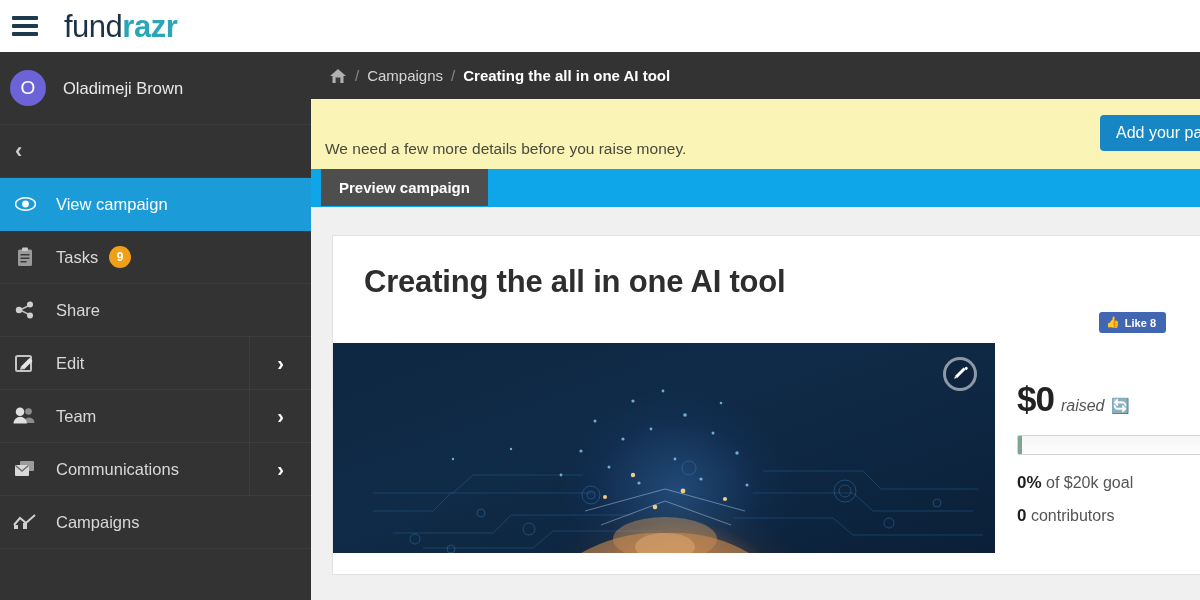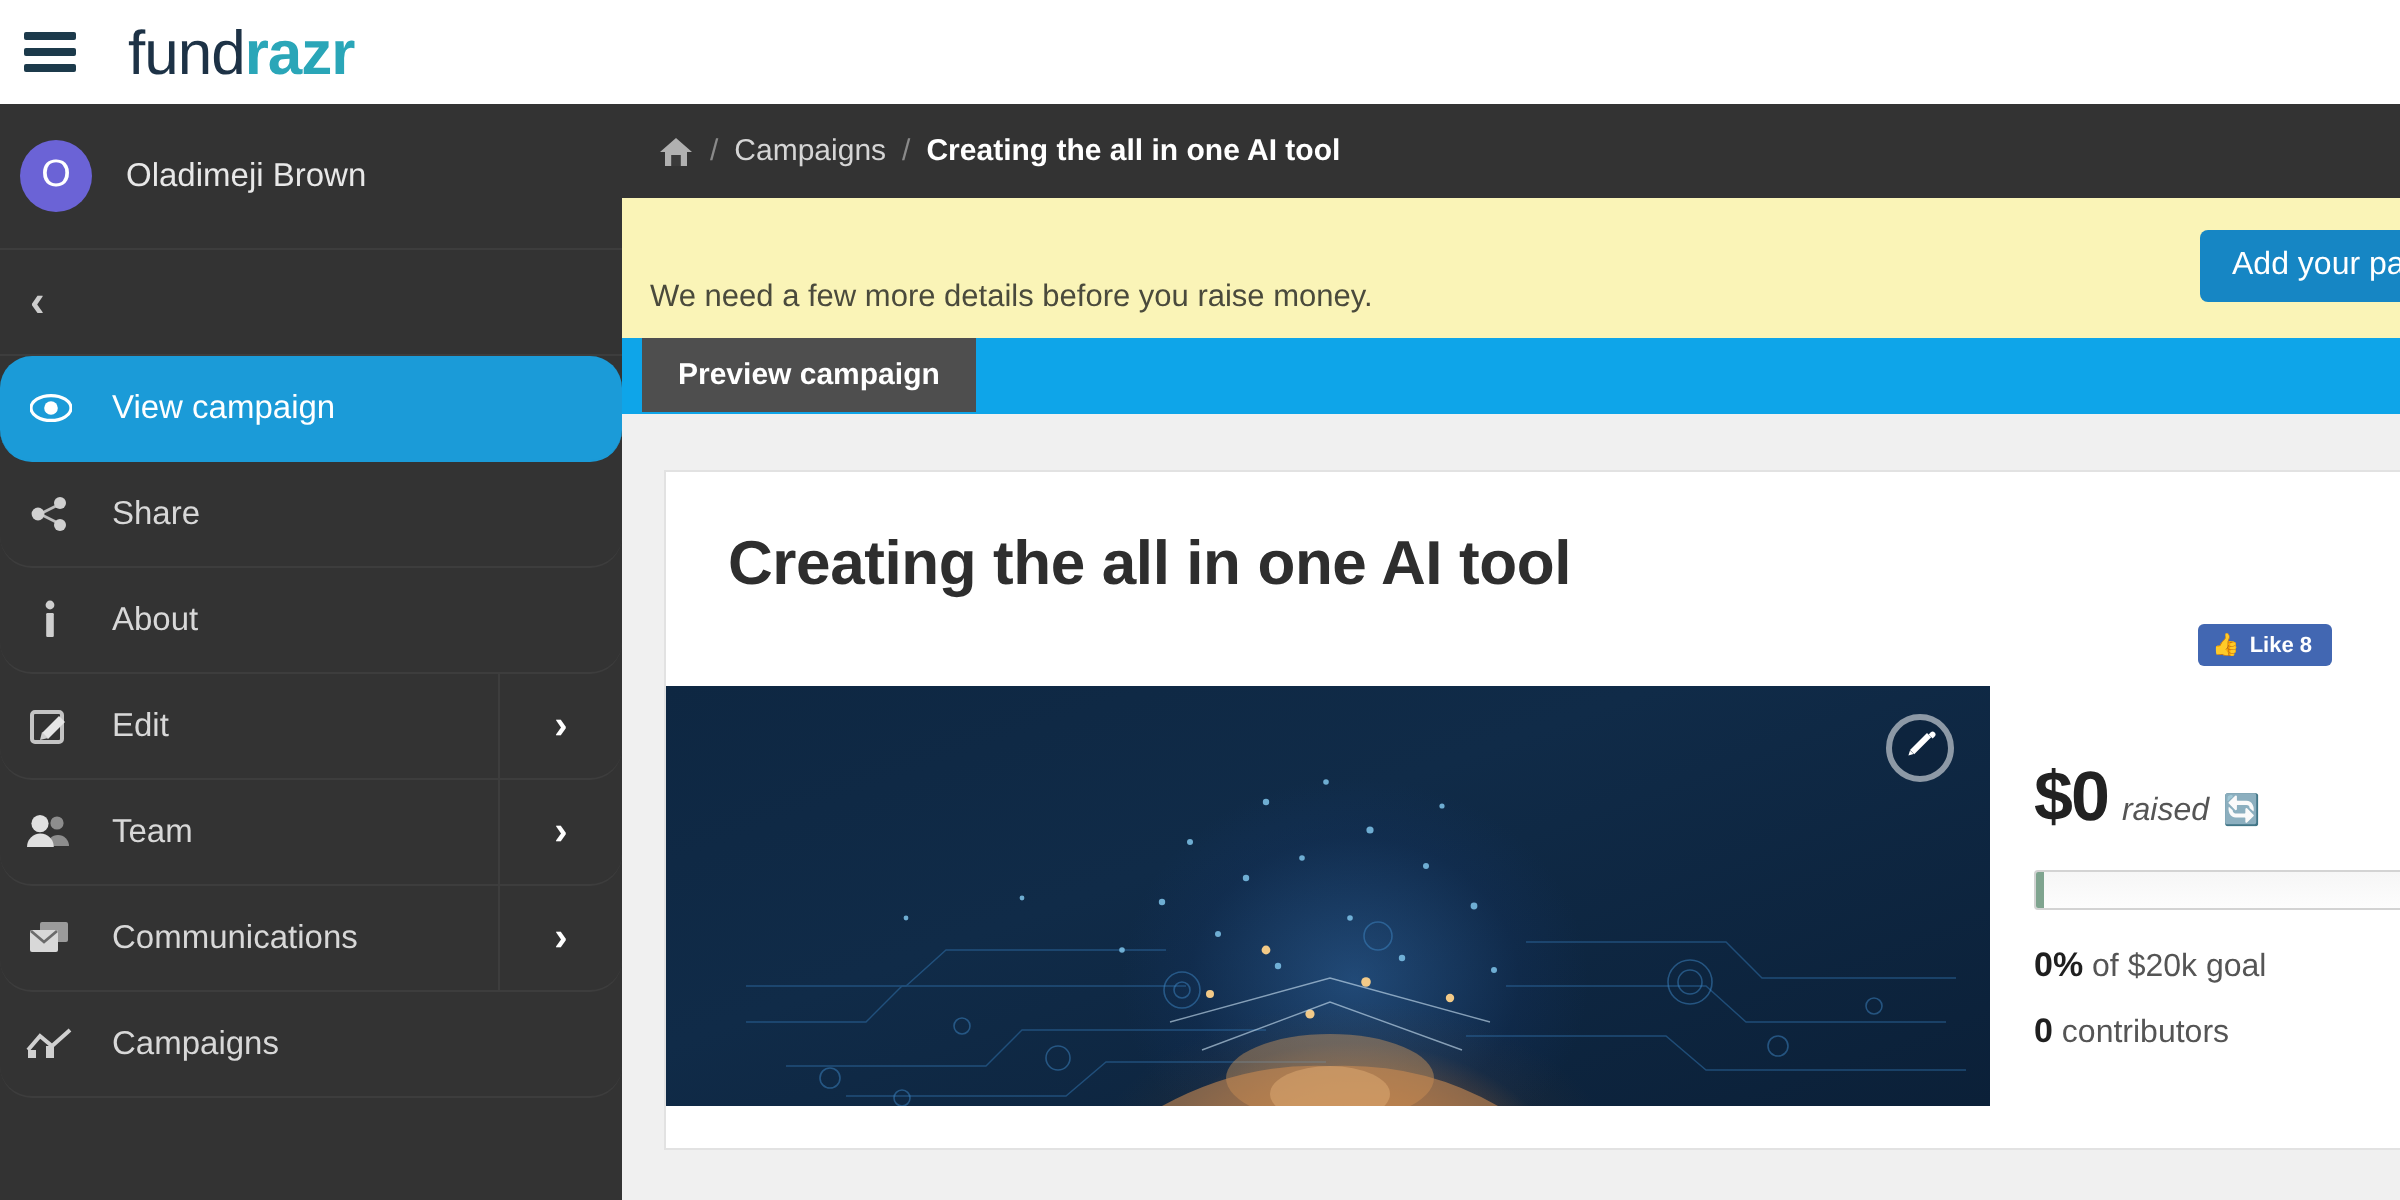--- a/index.html
+++ b/index.html
@@ -77,21 +77,20 @@
   }
 
   .nav-item {
     height: 53px;
     display: flex; align-items: center;
     padding-left: 10px; padding-right: 0;
     border-bottom: 1px solid #3d3d3d;
     color: #d8d8d8;
     cursor: pointer;
     position: relative;
-    border-radius: 16px;
   }
   .nav-item.active {
     background: #1b9bd8;
     color: #ffffff;
     border-bottom-color: #1b9bd8;
   }
   .nav-icon {
     width: 30px; height: 24px;
     display: flex; align-items: center; justify-content: center;
     flex: none;
@@ -280,43 +279,47 @@
   <div class="nav-item active">
     <span class="nav-icon">
       <svg width="21" height="14" viewBox="0 0 21 14">
           <ellipse cx="10.5" cy="7" rx="10" ry="6.2" fill="none" stroke="#ffffff" stroke-width="1.6"></ellipse>
           <circle cx="10.5" cy="7" r="3.4" fill="#ffffff"></circle>
         </svg>
     </span>
     <span class="nav-label">View campaign</span>
   </div>
 
+  <div class="nav-item">
+    <span class="nav-icon">
+      <svg width="16" height="20" viewBox="0 0 16 20">
+          <rect x="1" y="2.5" width="14" height="16.5" rx="1.5" fill="#9a9a9a"></rect>
+          <rect x="5" y="0.5" width="6" height="3.5" rx="1" fill="#c9c9c9"></rect>
+          <rect x="3.5" y="7" width="9" height="1.5" fill="#3a3a3a"></rect>
+          <rect x="3.5" y="10.5" width="9" height="1.5" fill="#3a3a3a"></rect>
+          <rect x="3.5" y="14" width="6" height="1.5" fill="#3a3a3a"></rect>
+        </svg>
+    </span>
+    <span class="nav-label">Tasks</span>
+    <span class="badge">9</span>
+  </div>
 
   <div class="nav-item">
     <span class="nav-icon">
       <svg width="20" height="18" viewBox="0 0 20 18">
           <line x1="5" y1="9" x2="15" y2="4" stroke="#bdbdbd" stroke-width="1.4"></line>
           <line x1="5" y1="9" x2="15" y2="14" stroke="#bdbdbd" stroke-width="1.4"></line>
           <circle cx="15" cy="3.5" r="3" fill="#d0d0d0"></circle>
           <circle cx="4" cy="9" r="3.2" fill="#d0d0d0"></circle>
           <circle cx="15" cy="14.5" r="3" fill="#d0d0d0"></circle>
         </svg>
     </span>
     <span class="nav-label">Share</span>
   </div>
 
-  <div class="nav-item">
-    <span class="nav-icon">
-      <svg width="8" height="20" viewBox="0 0 8 20">
-          <circle cx="4" cy="2.5" r="2.2" fill="#cfcfcf"></circle>
-          <rect x="2.1" y="6.5" width="3.8" height="12" rx="0.6" fill="#cfcfcf"></rect>
-        </svg>
-    </span>
-    <span class="nav-label">About</span>
-  </div>
 
   <div class="nav-item">
     <span class="nav-icon">
       <svg width="20" height="20" viewBox="0 0 20 20">
           <rect x="1" y="3" width="15" height="15" rx="1.5" fill="none" stroke="#c4c4c4" stroke-width="2"></rect>
           <path d="M6 13.5 L14.5 5 L17.5 8 L9 16.5 Z" fill="#e6e6e6"></path>
           <path d="M5 17 L6 13 L9 16 Z" fill="#cfcfcf"></path>
         </svg>
     </span>
     <span class="nav-label">Edit</span>

